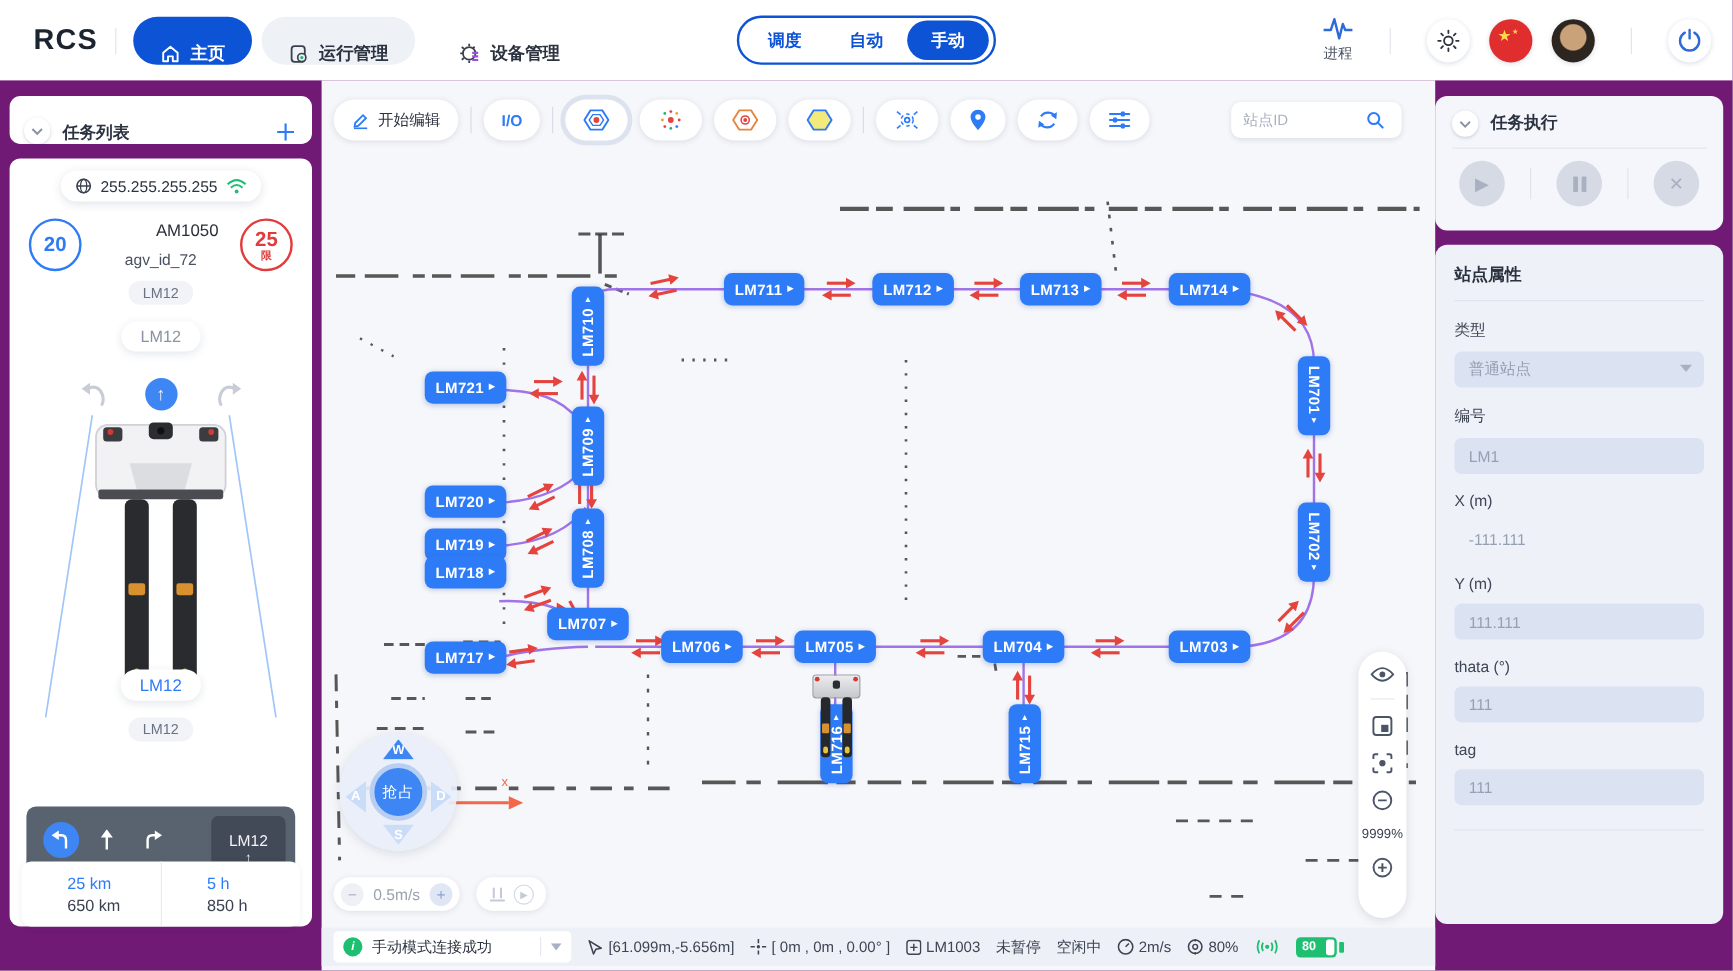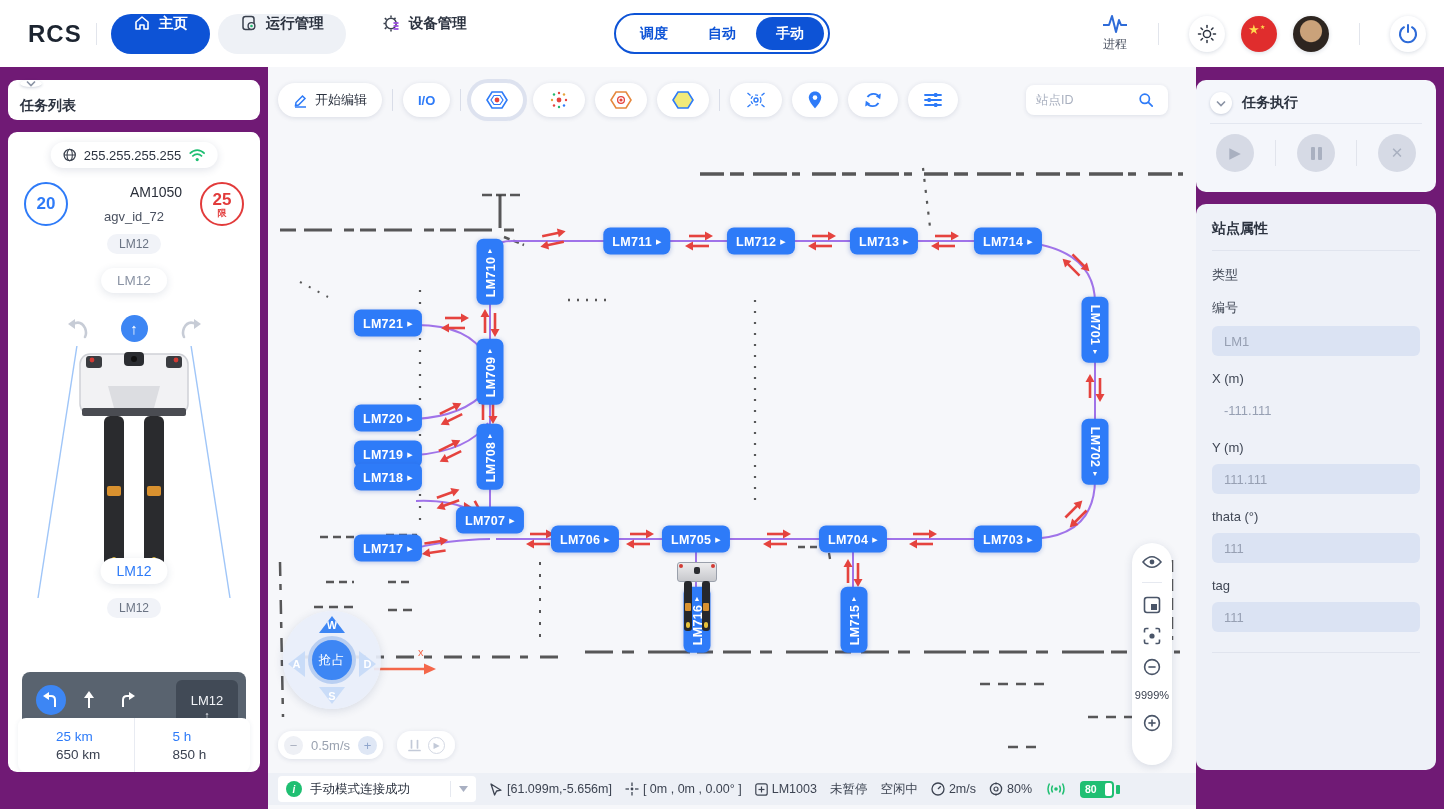--- a/index.html
+++ b/index.html
@@ -4,39 +4,39 @@
 <style>
   * { margin:0; padding:0; box-sizing:border-box; }
   html,body { background:#dfe3ec; }
   body { font-family:"Liberation Sans","DejaVu Sans",sans-serif; }
   .app { position:relative; width:1444px; height:809px; background:#701a75; overflow:hidden; }
 
   
   .header { position:absolute; left:0; top:0; width:1444px; height:67px; background:#ffffff; display:flex; align-items:center; z-index:50; }
   .logo { font-size:24px; font-weight:bold; color:#1c2430; letter-spacing:1px; margin-left:28px; }
   .hdr-div { width:1px; height:22px; background:#e2e5ec; margin:0 14px; }
-  .nav-pill { display:flex; align-items:flex-start; gap:8px; height:40px; padding:0 22px; border-radius:21px; font-size:14.5px; font-weight:bold; color:#2c3340; cursor:pointer; }
+  .nav-pill { display:flex; align-items:flex-end; gap:8px; height:40px; padding:0 22px; border-radius:21px; font-size:14.5px; font-weight:bold; color:#2c3340; cursor:pointer; }
   .nav-pill.active { background:#0d53d6; color:#fff; }
   .nav-pill.soft { background:#eef1f6; }
   .mode-toggle { position:absolute; left:50%; top:13px; transform:translateX(-50%); height:41px; background:#fff; border:2px solid #0d53d6; border-radius:22px; display:flex; align-items:center; padding:0 4px; }
   .mode-opt { font-size:14px; font-weight:bold; color:#0d53d6; padding:0 20px; height:33px; display:flex; align-items:center; border-radius:17px; cursor:pointer; }
   .mode-opt.active { background:#0d53d6; color:#fff; }
   .hdr-right { position:absolute; right:18px; top:0; height:67px; display:flex; align-items:center; gap:16px; }
   .proc { display:flex; flex-direction:column; align-items:center; gap:2px; cursor:pointer; }
   .proc span { font-size:12px; color:#4a5160; }
   .circ-btn { width:36px; height:36px; border-radius:50%; background:#fff; box-shadow:0 1px 4px rgba(40,60,100,.18); display:flex; align-items:center; justify-content:center; cursor:pointer; position:relative; overflow:hidden; }
   .flag { background:#e02d2d; }
   .flag .star { color:#ffd84d; font-size:13px; position:absolute; left:7px; top:6px; }
   .flag .star2 { color:#ffd84d; font-size:6px; position:absolute; left:19px; top:7px; }
   .avatar { background:radial-gradient(circle at 50% 42%, #caa27a 0 38%, #2d2520 42%); }
 
   
   .left-col { position:absolute; left:8px; top:80px; width:252px; }
   .card { background:#fff; border-radius:9px; }
-  .tasklist { height:40px; display:flex; align-items:flex-start; padding:0 12px; gap:10px;flex-direction:column; }
+  .tasklist { height:40px; display:flex; align-items:flex-end; padding:0 12px; gap:10px; }
   .tasklist .title { font-size:14px; color:#2c3340; font-weight:bold; flex:1; }
   .chev-circ { width:22px; height:22px; border-radius:50%; background:#fff; box-shadow:0 1px 3px rgba(40,60,100,.22); display:flex; align-items:center; justify-content:center; }
   .agv-card { position:relative; margin-top:12px; height:640px; }
   .ip-pill { position:absolute; left:50%; top:10px; transform:translateX(-50%); height:26px; background:#fff; box-shadow:0 2px 8px rgba(40,60,100,.14); border-radius:13px; display:flex; align-items:center; gap:7px; padding:0 12px; white-space:nowrap; }
   .ip-pill .ip { font-size:13px; color:#2c3340; }
   .spd-circ { position:absolute; width:44px; height:44px; border-radius:50%; border:2px solid #2e7bf8; color:#2e7bf8; display:flex; align-items:center; justify-content:center; font-size:17px; font-weight:bold; background:#fff; }
   .spd-circ.limit { border-color:#e23b3b; color:#e23b3b; flex-direction:column; line-height:1; }
   .spd-circ.limit .lim { font-size:9px; margin-top:1px; }
   .agv-model { position:absolute; left:0; right:0; top:52px; text-align:center; font-size:14px; color:#2a2f3a;padding-left:44px; }
   .agv-id { position:absolute; left:0; right:0; top:77px; text-align:center; font-size:13px; color:#4a5160; }
@@ -864,20 +864,21 @@
         <div class="ebtn-sep"></div>
         <div class="exec-btn">✕</div>
       </div>
     </div>
 
     <div class="props-card">
       <div class="props-title">站点属性</div>
       <div class="props-div"></div>
       <div id="prop-fields">
           <div class="fld-label">类型</div>
+          <div class="fld-ctrl">普通站点<span class="caret"></span></div>
           <div class="fld-label">编号</div>
           <div class="fld-ctrl">LM1</div>
           <div class="fld-label">X (m)</div>
           <div class="fld-ctrl plain">-111.111</div>
           <div class="fld-label">Y (m)</div>
           <div class="fld-ctrl">111.111</div>
           <div class="fld-label">thata (°)</div>
           <div class="fld-ctrl">111</div>
           <div class="fld-label">tag</div>
           <div class="fld-ctrl">111</div>

